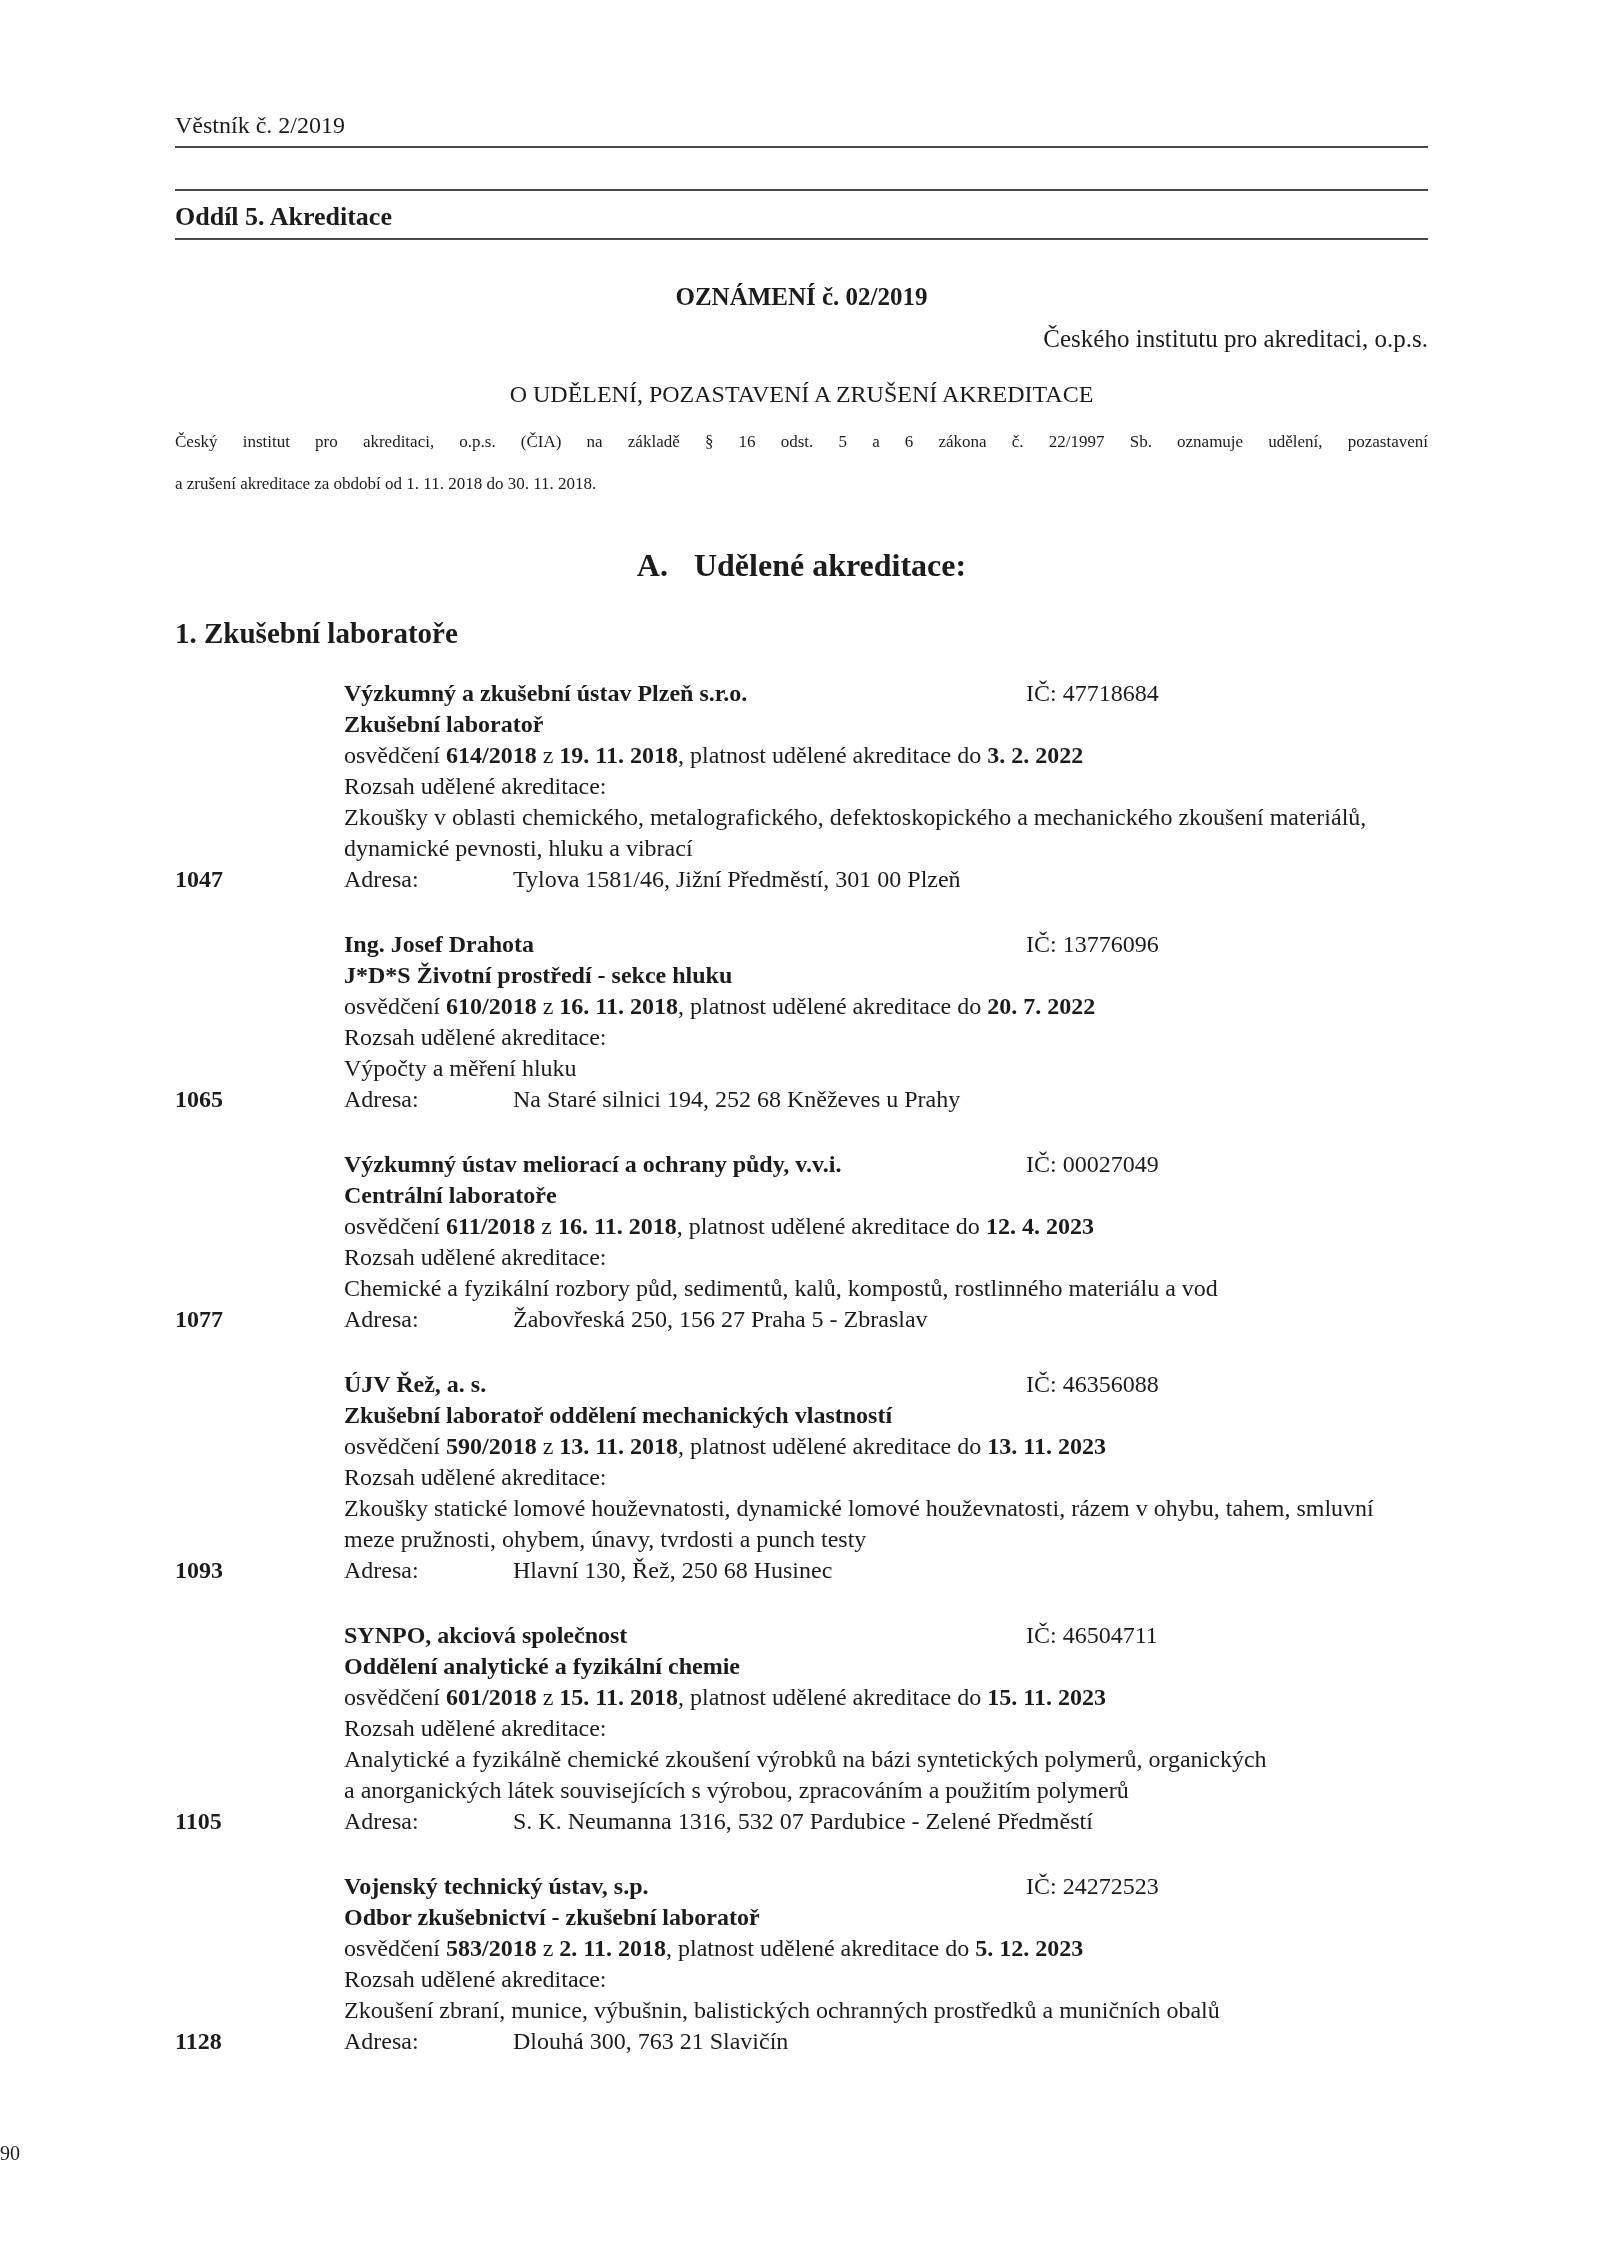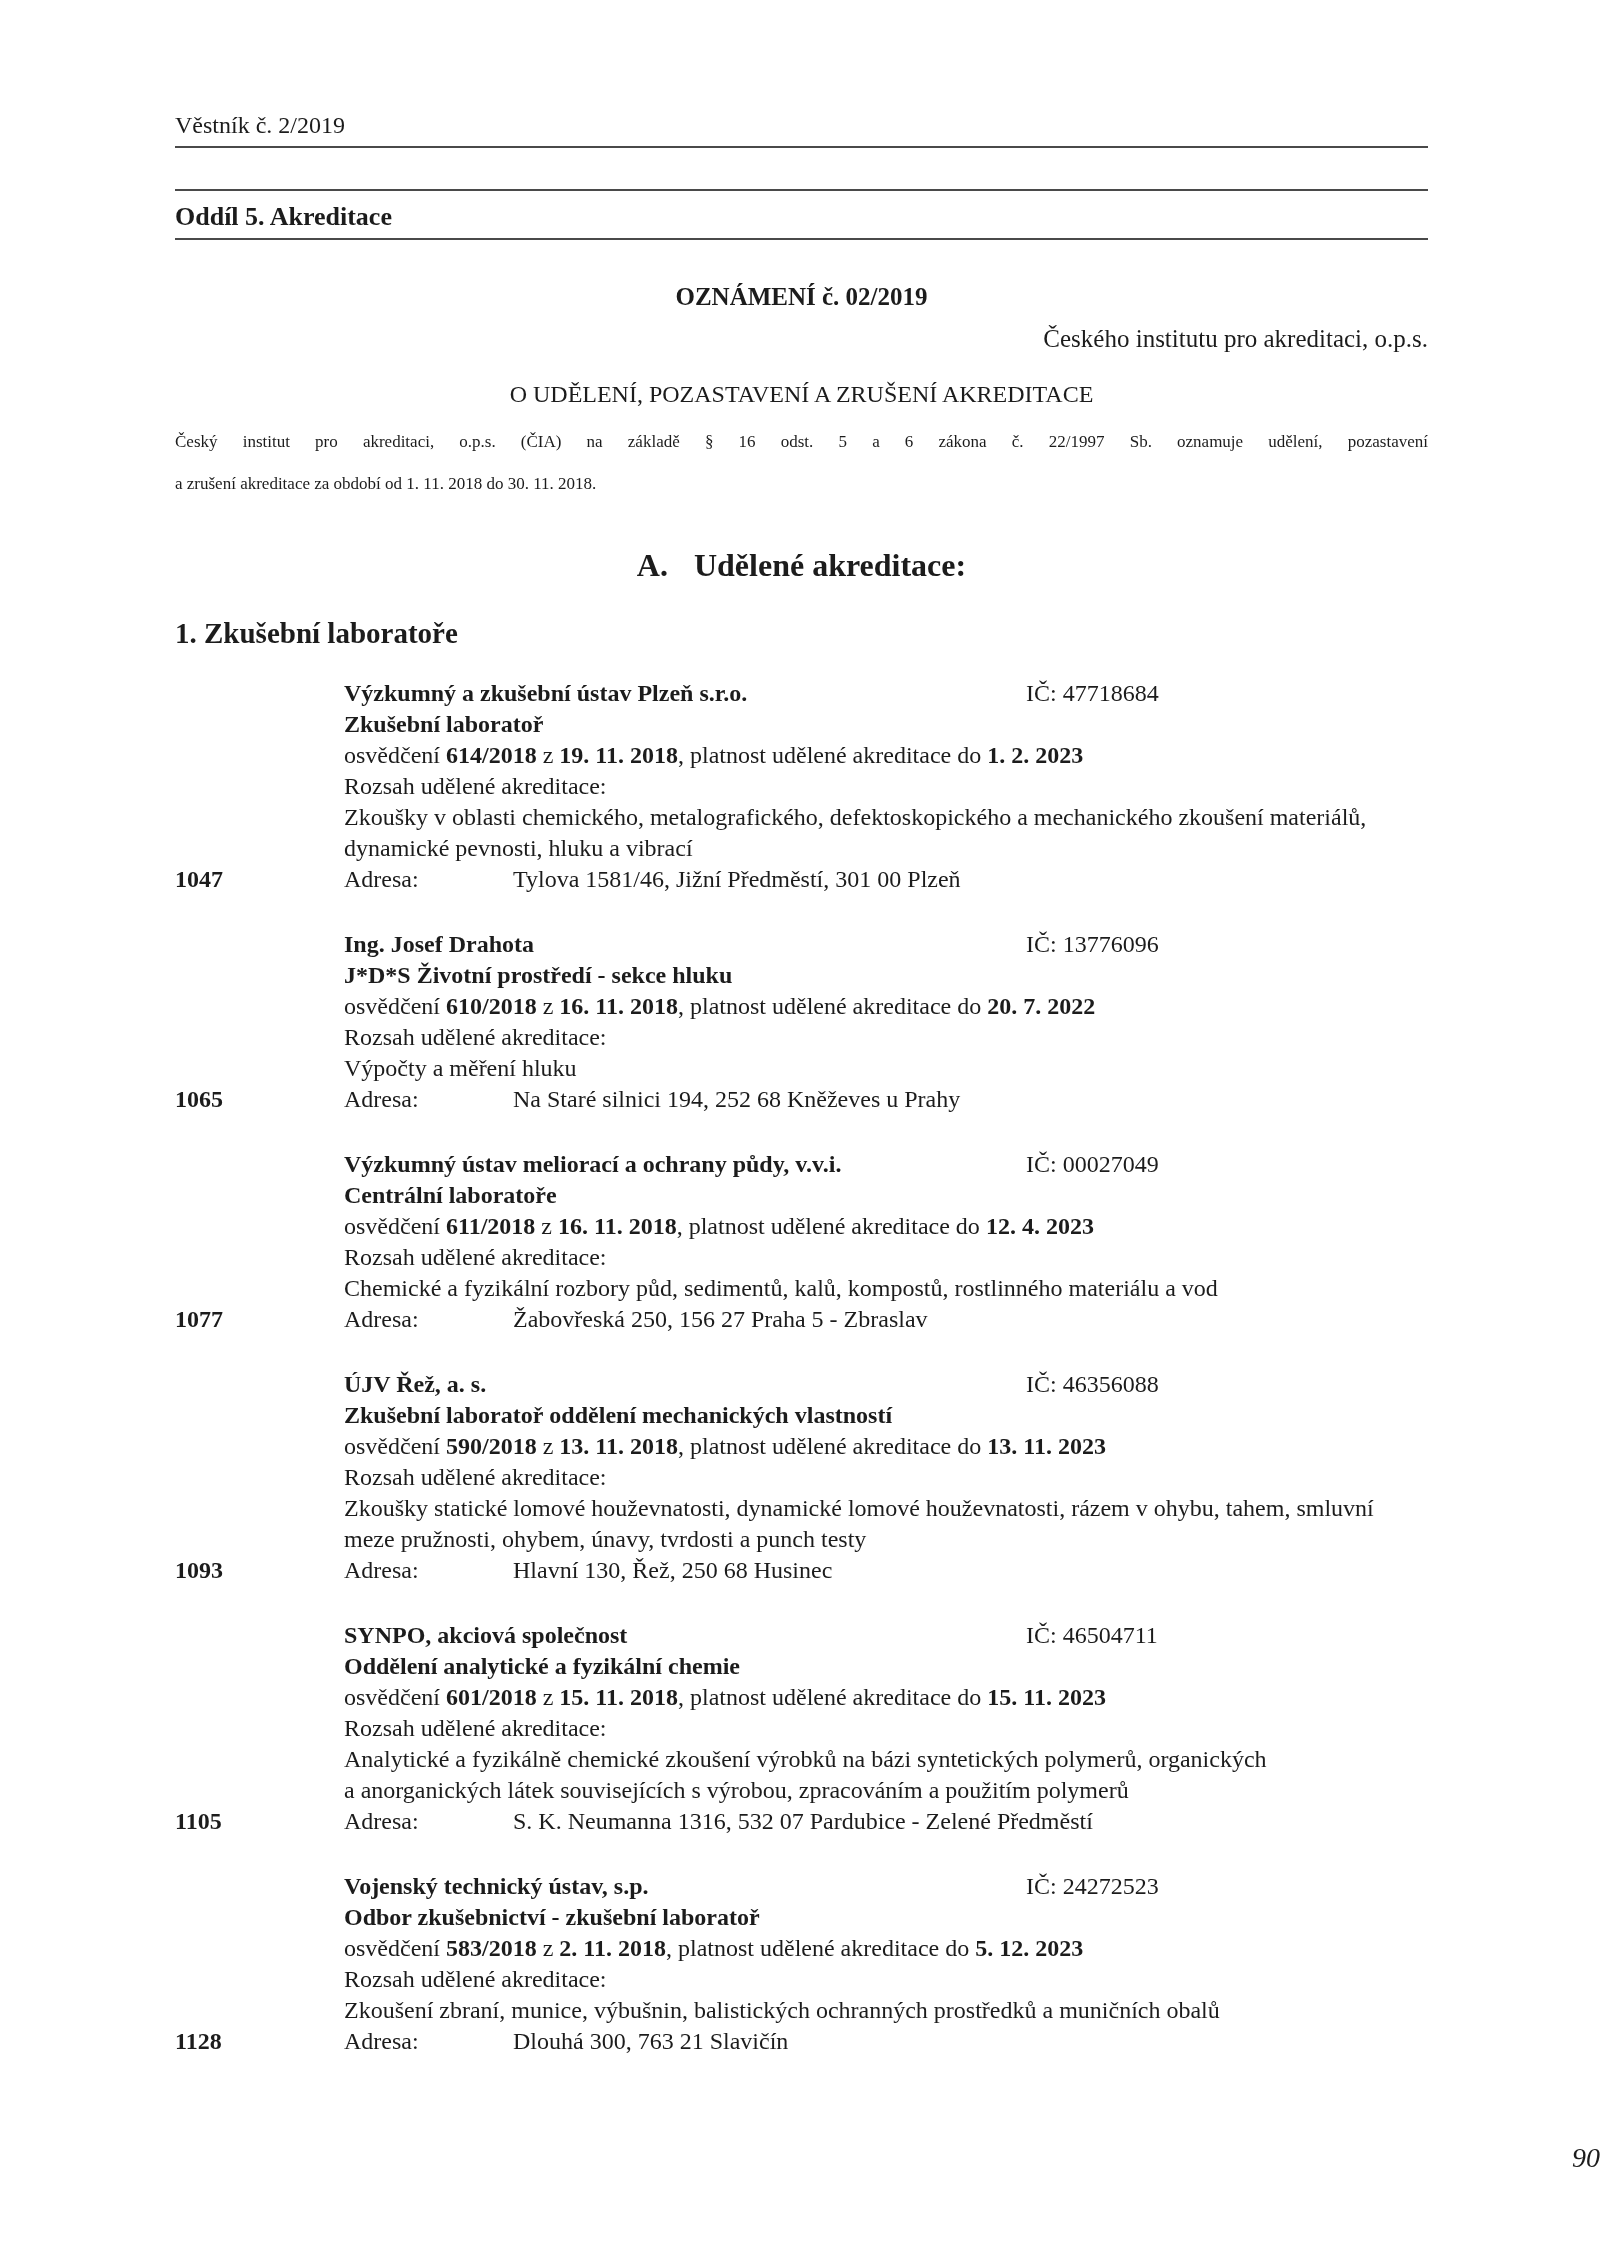--- a/index.html
+++ b/index.html
@@ -101,23 +101,22 @@
   }
   .addr-label {
     display: inline-block;
     width: 169px;
   }
   .page-number {
     position: absolute;
     top: 2142px;
     left: 0;
     width: 100%;
-    text-align: right;
-    font-size: 28px;
-    font-style: italic;
+    text-align: left;
+    font-size: 20px;
   }
 </style>
 </head>
 <body>
 
 <div class="page-inner">
 
   <div class="doc-header">Věstník č. 2/2019</div>
   <hr class="rule rule-under-header">
 
@@ -142,21 +141,21 @@
 
   <div class="entries">
   <div class="entry">
     <div class="entry-num">1047</div>
     <div class="entry-content">
       <div class="entry-head">
         <span class="b">Výzkumný a zkušební ústav Plzeň s.r.o.</span>
         <span class="entry-ic">IČ: 47718684</span>
       </div>
       <div class="b">Zkušební laboratoř</div>
-      <div><span>osvědčení</span> <span class="b">614/2018</span> <span>z</span> <span class="b">19. 11. 2018</span><span>, platnost udělené akreditace do</span> <span class="b">1. 2. 2023</span></div>
+      <div><span>osvědčení</span> <span class="b">614/2018</span> <span>z</span> <span class="b">19. 11. 2018</span><span>, platnost udělené akreditace do</span> <span class="b">3. 2. 2022</span></div>
       <div>Rozsah udělené akreditace:</div>
       <div>
             <div>Zkoušky v oblasti chemického, metalografického, defektoskopického a mechanického zkoušení materiálů,</div>
             <div>dynamické pevnosti, hluku a vibrací</div>
           </div>
       <div>
         <span class="addr-label">Adresa:</span><span>Tylova 1581/46, Jižní Předměstí, 301 00 Plzeň</span>
       </div>
     </div>
   </div>

